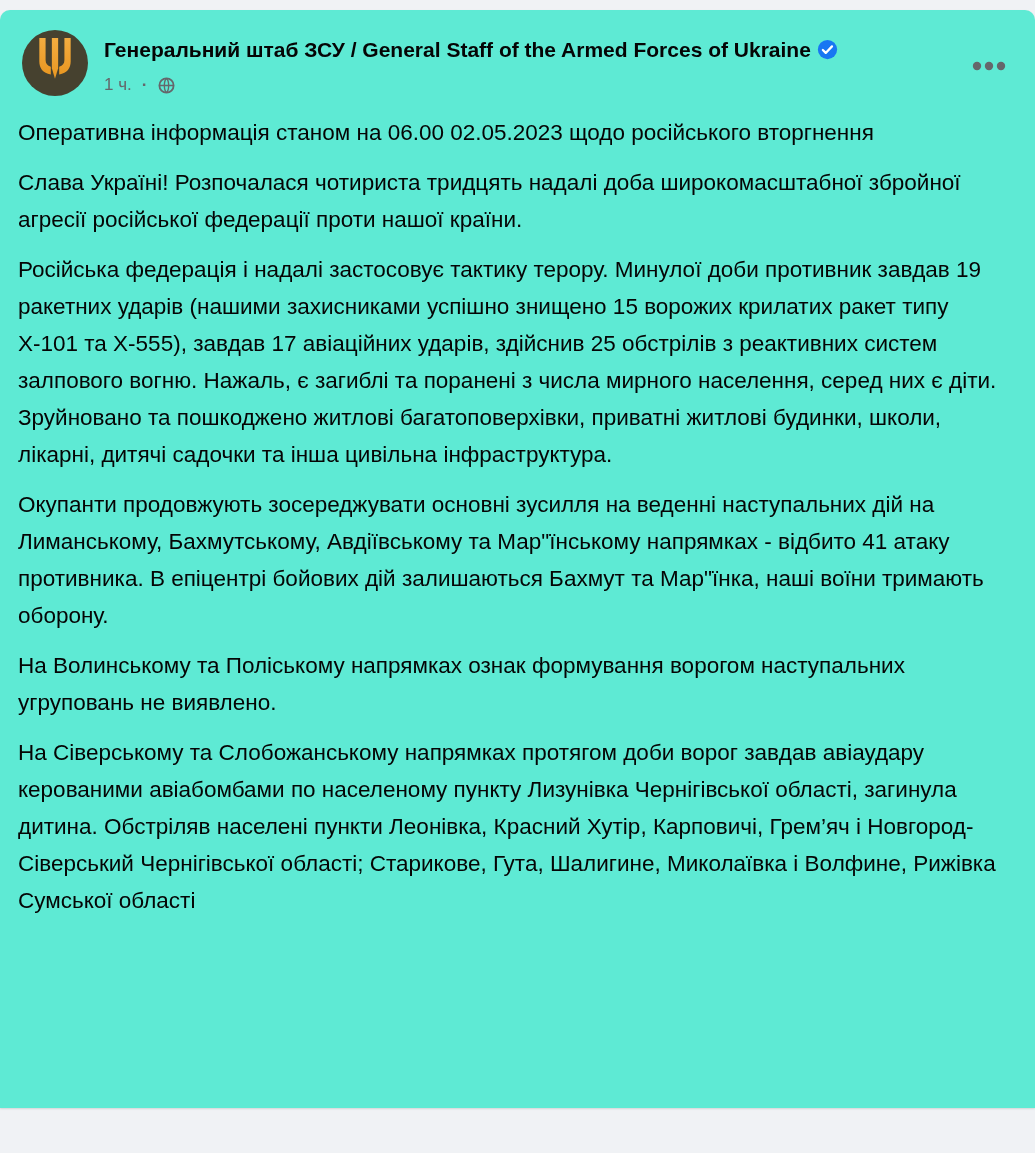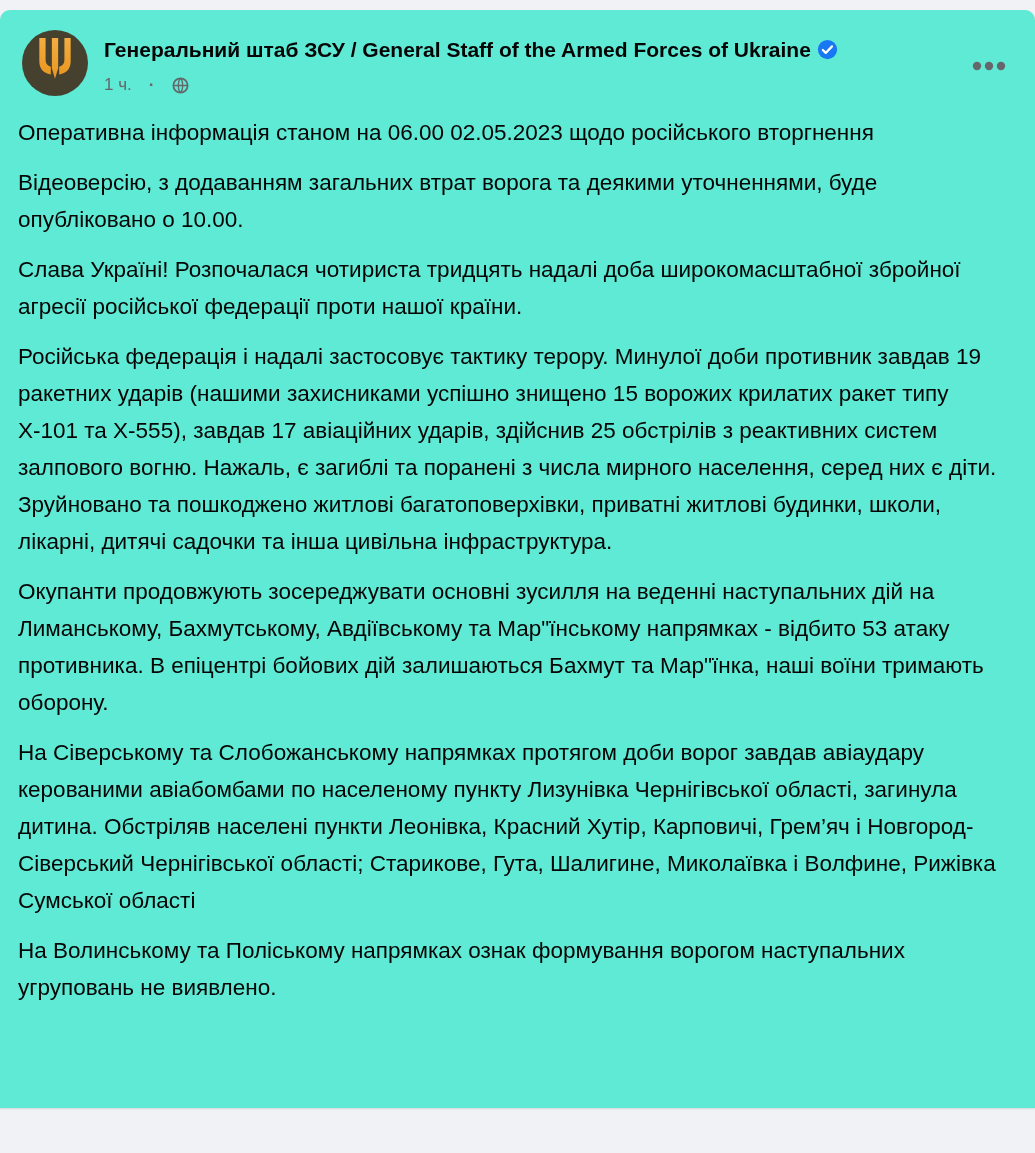--- a/index.html
+++ b/index.html
@@ -26,21 +26,21 @@
     display:flex; align-items:center; justify-content:center;
     cursor:pointer;
   }
   .header-text{ margin-left:16px; flex:1 1 auto; padding-top:3px; }
   .page-name{
     font-weight:bold; font-size:21px; line-height:33px;
     max-width:780px; cursor:pointer;
   }
   .verified{ display:inline-block; margin-left:6px; vertical-align:-3px; }
   .meta{
-    margin-top:6px; display:flex; align-items:center; gap:17px;
+    margin-top:6px; display:flex; align-items:center; gap:10px;
     color:#65676b; font-size:17px;
   }
   .meta .sep{ font-weight:bold; }
   .globe{ display:inline-flex; margin-left:1px; color:#65676b; }
   .more-btn{
     flex:0 0 auto; width:44px; height:44px; margin-top:14px; margin-right:8px;
     display:flex; align-items:center; justify-content:center;
     border-radius:50%; cursor:pointer; color:#65676b;
   }
   
@@ -101,21 +101,20 @@
           <circle cx="17" cy="5" r="4.2" fill="#65676b"></circle>
           <circle cx="29" cy="5" r="4.2" fill="#65676b"></circle>
         </svg>
       </span>
     </div>
 
   </div>
 
   <div class="post-body">
       <p>Оперативна інформація станом на 06.00 02.05.2023 щодо російського вторгнення</p>
-      <p>Відеоверсію, з додаванням загальних втрат ворога та деякими уточненнями, буде опубліковано о 10.00.</p>
       <p>Слава Україні! Розпочалася чотириста тридцять надалі доба широкомасштабної збройної агресії російської федерації проти нашої країни.</p>
       <p>Російська федерація і надалі застосовує тактику терору. Минулої доби противник завдав 19 ракетних ударів (нашими захисниками успішно знищено 15 ворожих крилатих ракет типу Х-101 та Х-555), завдав 17 авіаційних ударів, здійснив 25 обстрілів з реактивних систем залпового вогню. Нажаль, є загиблі та поранені з числа мирного населення, серед них є діти. Зруйновано та пошкоджено житлові багатоповерхівки, приватні житлові будинки, школи, лікарні, дитячі садочки та інша цивільна інфраструктура.</p>
-      <p>Окупанти продовжують зосереджувати основні зусилля на веденні наступальних дій на Лиманському, Бахмутському, Авдіївському та Мар"їнському напрямках - відбито 53 атаку противника. В епіцентрі бойових дій залишаються Бахмут та Мар"їнка, наші воїни тримають оборону.</p>
+      <p>Окупанти продовжують зосереджувати основні зусилля на веденні наступальних дій на Лиманському, Бахмутському, Авдіївському та Мар"їнському напрямках - відбито 41 атаку противника. В епіцентрі бойових дій залишаються Бахмут та Мар"їнка, наші воїни тримають оборону.</p>
+      <p>На Волинському та Поліському напрямках ознак формування ворогом наступальних угруповань не виявлено.</p>
       <p>На Сіверському та Слобожанському напрямках протягом доби ворог завдав авіаудару керованими авіабомбами по населеному пункту Лизунівка Чернігівської області, загинула дитина. Обстріляв населені пункти Леонівка, Красний Хутір, Карповичі, Грем’яч і Новгород-Сіверський Чернігівської області; Старикове, Гута, Шалигине, Миколаївка і Волфине, Рижівка Сумської області</p>
-      <p>На Волинському та Поліському напрямках ознак формування ворогом наступальних угруповань не виявлено.</p>
     </div>
 
 </div>
 
 </body></html>

